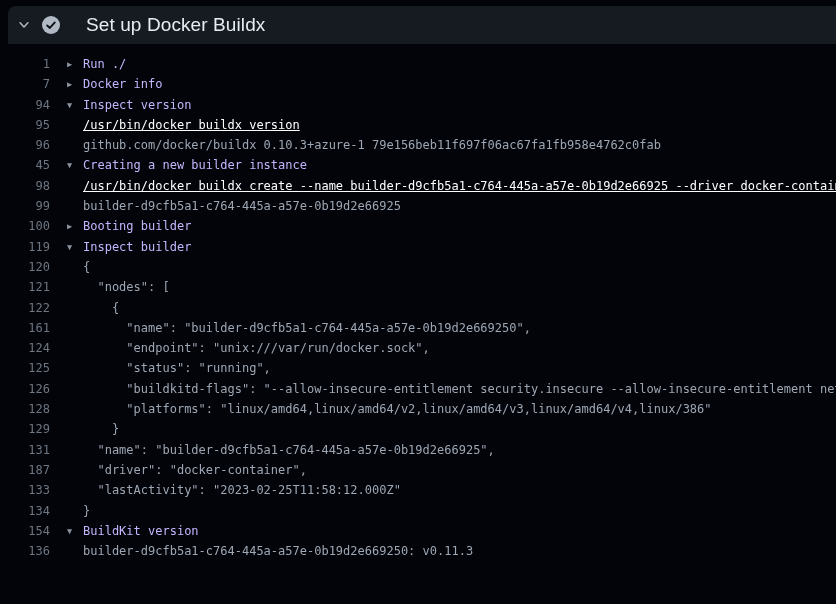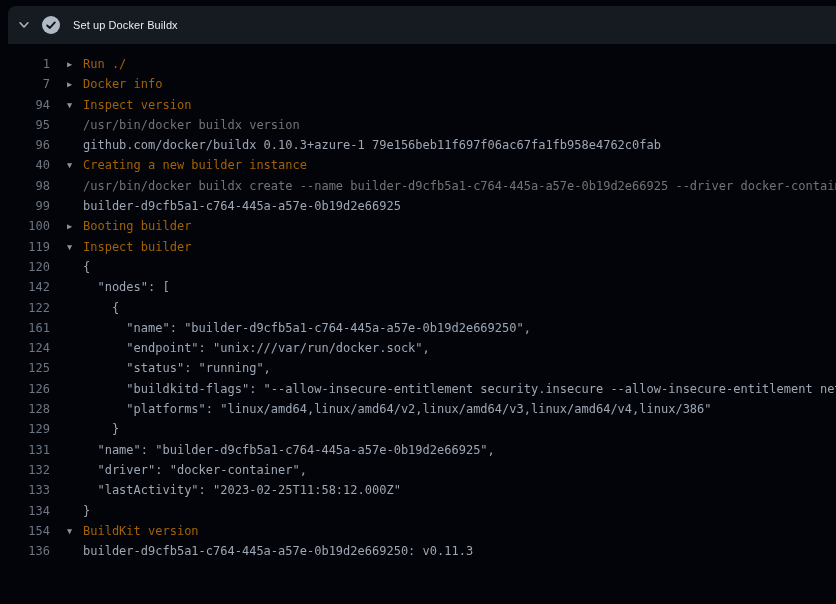--- a/index.html
+++ b/index.html
@@ -35,23 +35,24 @@
     color: #b1bac4;
   }
   .check {
     width: 18px;
     height: 18px;
     display: inline-flex;
     margin-right: 13px;
   }
   .step-title {
     color: #e6edf3;
-    font-size: 11px;
+    font-size: 19px;
     font-weight: 500;
     letter-spacing: 0.1px;
+    margin-left: 13px;
   }
   .log {
     position: absolute;
     left: 0;
     top: 54px;
     width: 836px;
     font-family: "DejaVu Sans Mono", "Liberation Mono", monospace;
     font-size: 12px;
     line-height: 20.3px;
   }
@@ -76,22 +77,22 @@
     display: flex;
   }
   .arrow {
     flex: none;
     width: 16px;
     color: #8b949e;
     font-size: 8.5px;
     line-height: 20.3px;
     cursor: pointer;
   }
-  .txt.group { color: #a16207; cursor: pointer; }
-  .txt.cmd   { color: #737373; }
+  .txt.group { color: #c4b5fd; cursor: pointer; }
+  .txt.cmd   { color: #ffffff; text-decoration: underline; }
   .txt.out   { color: #9ea7b3; }
 </style>
 </head>
 <body>
 
 <div>
 
   <div class="step-header">
     <span class="chev">
       <svg width="14" height="14" viewBox="0 0 16 16" fill="none">
@@ -106,35 +107,35 @@
     </span>
     <span class="step-title">Set up Docker Buildx</span>
   </div>
 
   <div class="log" id="log">
       <div class="row"><a class="num">1</a><div class="body"><span class="arrow">▶</span><span class="txt group">Run ./</span></div></div>
       <div class="row"><a class="num">7</a><div class="body"><span class="arrow">▶</span><span class="txt group">Docker info</span></div></div>
       <div class="row"><a class="num">94</a><div class="body"><span class="arrow">▼</span><span class="txt group">Inspect version</span></div></div>
       <div class="row"><a class="num">95</a><div class="body"><span class="arrow"></span><span class="txt cmd">/usr/bin/docker buildx version</span></div></div>
       <div class="row"><a class="num">96</a><div class="body"><span class="arrow"></span><span class="txt out">github.com/docker/buildx 0.10.3+azure-1 79e156beb11f697f06ac67fa1fb958e4762c0fab</span></div></div>
-      <div class="row"><a class="num">40</a><div class="body"><span class="arrow">▼</span><span class="txt group">Creating a new builder instance</span></div></div>
+      <div class="row"><a class="num">45</a><div class="body"><span class="arrow">▼</span><span class="txt group">Creating a new builder instance</span></div></div>
       <div class="row"><a class="num">98</a><div class="body"><span class="arrow"></span><span class="txt cmd">/usr/bin/docker buildx create --name builder-d9cfb5a1-c764-445a-a57e-0b19d2e66925 --driver docker-container</span></div></div>
       <div class="row"><a class="num">99</a><div class="body"><span class="arrow"></span><span class="txt out">builder-d9cfb5a1-c764-445a-a57e-0b19d2e66925</span></div></div>
       <div class="row"><a class="num">100</a><div class="body"><span class="arrow">▶</span><span class="txt group">Booting builder</span></div></div>
       <div class="row"><a class="num">119</a><div class="body"><span class="arrow">▼</span><span class="txt group">Inspect builder</span></div></div>
       <div class="row"><a class="num">120</a><div class="body"><span class="arrow"></span><span class="txt out">{</span></div></div>
-      <div class="row"><a class="num">142</a><div class="body"><span class="arrow"></span><span class="txt out">  "nodes": [</span></div></div>
+      <div class="row"><a class="num">121</a><div class="body"><span class="arrow"></span><span class="txt out">  "nodes": [</span></div></div>
       <div class="row"><a class="num">122</a><div class="body"><span class="arrow"></span><span class="txt out">    {</span></div></div>
       <div class="row"><a class="num">161</a><div class="body"><span class="arrow"></span><span class="txt out">      "name": "builder-d9cfb5a1-c764-445a-a57e-0b19d2e669250",</span></div></div>
       <div class="row"><a class="num">124</a><div class="body"><span class="arrow"></span><span class="txt out">      "endpoint": "unix:///var/run/docker.sock",</span></div></div>
       <div class="row"><a class="num">125</a><div class="body"><span class="arrow"></span><span class="txt out">      "status": "running",</span></div></div>
       <div class="row"><a class="num">126</a><div class="body"><span class="arrow"></span><span class="txt out">      "buildkitd-flags": "--allow-insecure-entitlement security.insecure --allow-insecure-entitlement network.host",</span></div></div>
       <div class="row"><a class="num">128</a><div class="body"><span class="arrow"></span><span class="txt out">      "platforms": "linux/amd64,linux/amd64/v2,linux/amd64/v3,linux/amd64/v4,linux/386"</span></div></div>
       <div class="row"><a class="num">129</a><div class="body"><span class="arrow"></span><span class="txt out">    }</span></div></div>
       <div class="row"><a class="num">131</a><div class="body"><span class="arrow"></span><span class="txt out">  "name": "builder-d9cfb5a1-c764-445a-a57e-0b19d2e66925",</span></div></div>
-      <div class="row"><a class="num">132</a><div class="body"><span class="arrow"></span><span class="txt out">  "driver": "docker-container",</span></div></div>
+      <div class="row"><a class="num">187</a><div class="body"><span class="arrow"></span><span class="txt out">  "driver": "docker-container",</span></div></div>
       <div class="row"><a class="num">133</a><div class="body"><span class="arrow"></span><span class="txt out">  "lastActivity": "2023-02-25T11:58:12.000Z"</span></div></div>
       <div class="row"><a class="num">134</a><div class="body"><span class="arrow"></span><span class="txt out">}</span></div></div>
       <div class="row"><a class="num">154</a><div class="body"><span class="arrow">▼</span><span class="txt group">BuildKit version</span></div></div>
       <div class="row"><a class="num">136</a><div class="body"><span class="arrow"></span><span class="txt out">builder-d9cfb5a1-c764-445a-a57e-0b19d2e669250: v0.11.3</span></div></div>
     </div>
 
 </div>
 
 </body></html>

